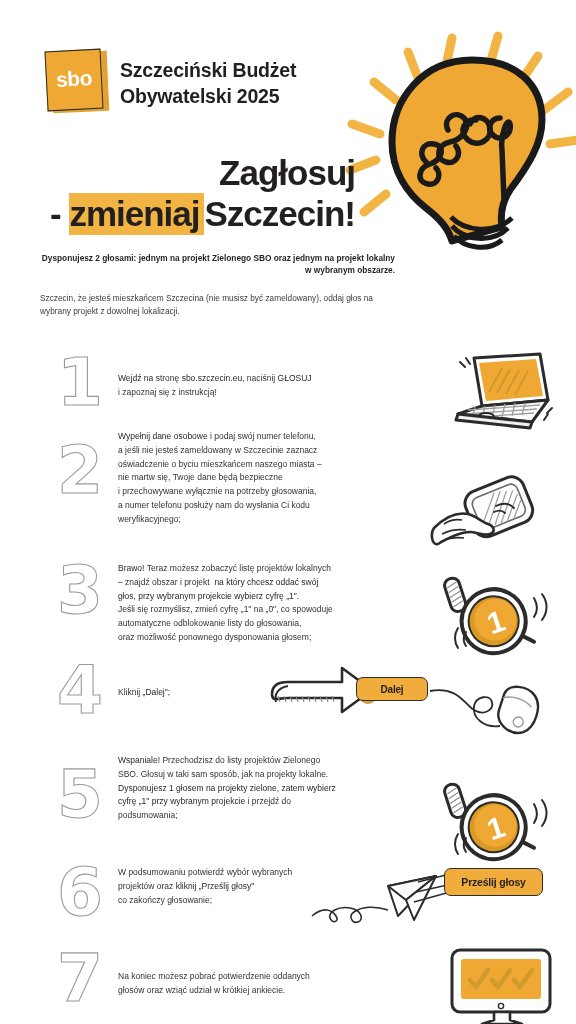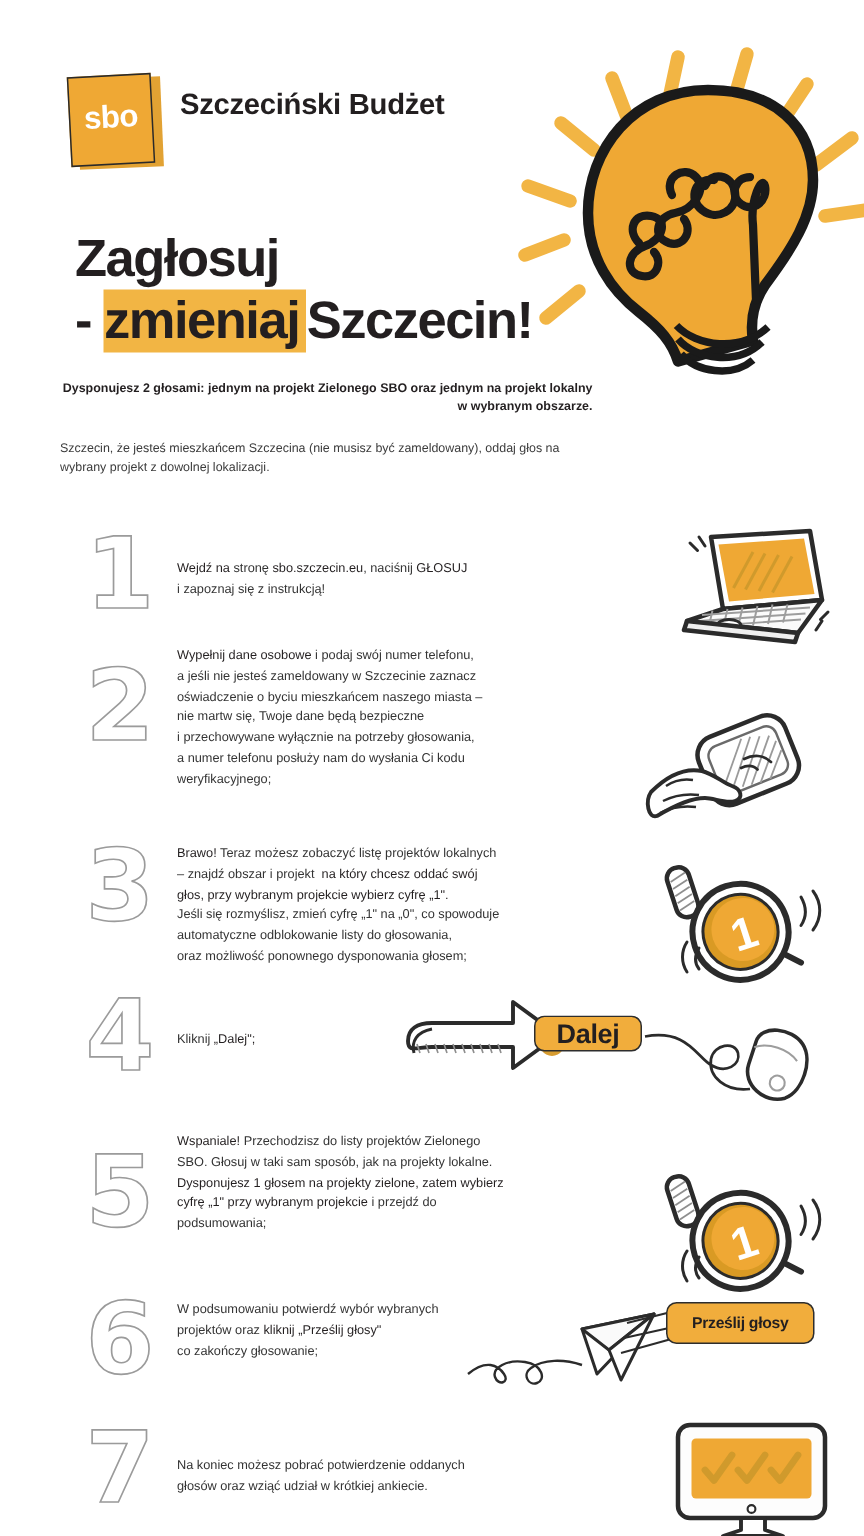--- a/index.html
+++ b/index.html
@@ -65,20 +65,21 @@
     letter-spacing: -0.2px;
   }
   .headline {
     position: absolute;
     left: 50px; top: 152px;
     font-size: 35px;
     font-weight: 800;
     color: #231f20;
     letter-spacing: -1px;
     line-height: 1.18;
+    text-align: right;
   }
   .headline .l2 { white-space: nowrap; }
   .hl-mark {
     background: #f2b544;
     padding: 1px 4px 2px 0;
     margin: 0 1px 0 0;
   }
 
   .lead-bold {
     position: absolute;
@@ -179,41 +180,42 @@
     display: inline-flex;
     align-items: center;
     justify-content: center;
     background: #f1ad3c;
     border: 1.6px solid #2d2d2d;
     border-radius: 7px;
     color: #231f20;
     font-weight: 800;
     letter-spacing: -0.2px;
   }
-  .pill-dalej { width: 72px; height: 24px; font-size: 18px; }
+  .pill-dalej { width: 72px; height: 24px; font-size: 10px; }
   .pill-przeslij { width: 99px; height: 28px; font-size: 10.5px; }
 
   svg { display: block; overflow: visible; }
 </style>
 </head>
 <body>
 
 <div class="page">
 
   <div class="header">
 
     <div class="logo-badge">
       <div class="logo-shadow"></div>
       <div class="logo-square">
         <span class="logo-text">sbo</span>
       </div>
     </div>
 
     <div class="brand-title">
       <div>Szczeciński Budżet</div>
+      <div>Obywatelski 2025</div>
     </div>
 
     <div class="bulb-wrap">
       <svg width="250" height="232" viewBox="0 0 250 232">
         <g stroke="#f2b544" stroke-width="9" stroke-linecap="round">
           <line x1="122" y1="16" x2="116" y2="44"></line>
           <line x1="78" y1="30" x2="88" y2="56"></line>
           <line x1="44" y1="60" x2="66" y2="78"></line>
           <line x1="22" y1="102" x2="50" y2="112"></line>
           <line x1="20" y1="148" x2="46" y2="138"></line>

